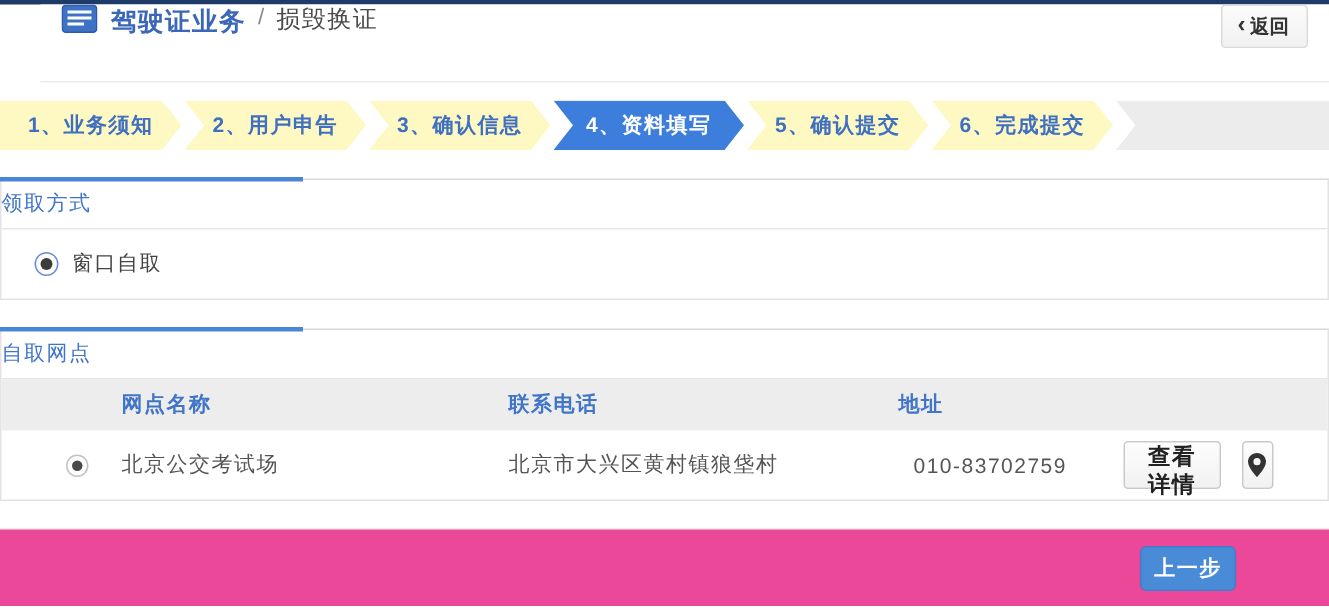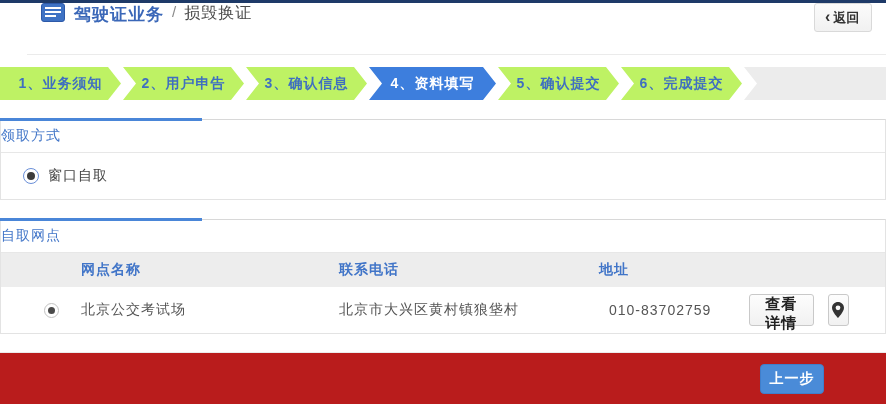--- a/index.html
+++ b/index.html
@@ -20,21 +20,21 @@
   .back { margin-left:auto; height:29px; min-width:58px; padding:0 10px;
           background:linear-gradient(#fbfbfb,#f1f1f1); border:1px solid #d9d9d9;
           border-radius:3px; font-size:13px; color:#333; font-weight:bold;
           cursor:pointer; display:inline-flex; align-items:center; gap:3px;
           font-family:inherit; }
   .back .chev { font-size:16px; line-height:1; font-weight:bold; color:#333; position:relative; top:-1px; }
 
   
   .steps { display:flex; height:33px; margin-top:12px; }
   .tab { width:121px; height:33px; line-height:33px; text-align:center;
-         background:#bef264; color:#3f6fc0; font-size:14px; font-weight:bold;
+         background:#fef9c3; color:#3f6fc0; font-size:14px; font-weight:bold;
          margin-right:2px; cursor:pointer; letter-spacing:1px;
          clip-path:polygon(0 0, calc(100% - 13px) 0, 100% 50%, calc(100% - 13px) 100%, 0 100%, 13px 50%); }
   .tab.first { clip-path:polygon(0 0, calc(100% - 13px) 0, 100% 50%, calc(100% - 13px) 100%, 0 100%); }
   .tab.active { background:#3d7edd; color:#fff; width:127px; }
   .tab-filler { flex:1; background:#ececec;
          clip-path:polygon(0 0, 100% 0, 100% 100%, 0 100%, 13px 50%); }
 
   
   .panel { border:1px solid #e3e3e3; border-top:1px solid #d8d8d8; margin-top:19px; background:#fff; }
   .panel-head { position:relative; height:33px; display:flex; align-items:center;
@@ -62,21 +62,21 @@
   .cell-phone { padding-left:10px; }
   .actions { display:flex; justify-content:flex-end; align-items:center; gap:14px; padding-right:36px;margin-left:12px; }
   .btn-detail { height:32px; padding:0 13px; background:linear-gradient(#fdfdfd,#f1f1f1);
                 border:1px solid #c9c9c9; border-radius:3px; font-size:15px; font-weight:bold;
                 color:#222; cursor:pointer; letter-spacing:1px; font-family:inherit; }
   .btn-pin { width:36px; height:32px; background:linear-gradient(#fdfdfd,#f1f1f1);
              border:1px solid #c9c9c9; border-radius:3px; cursor:pointer;
              display:inline-flex; align-items:center; justify-content:center; }
 
   
-  .actionbar { margin-top:18px; height:52px; background:#b91c1c; border-top:1px solid #ebebeb;
+  .actionbar { margin-top:18px; height:52px; background:#ec4899; border-top:1px solid #ebebeb;
                display:flex; align-items:center; justify-content:flex-end;
                gap:13px; padding-right:62px; }
   .btn-primary { width:64px; height:30px; background:#4a8bd8; border:1px solid #3f7ecb;
                  border-radius:4px; color:#fff; font-size:14px; font-weight:bold;
                  cursor:pointer; letter-spacing:1px; font-family:inherit; }
 </style>
 </head>
 <body>
 
 <div class="page">

